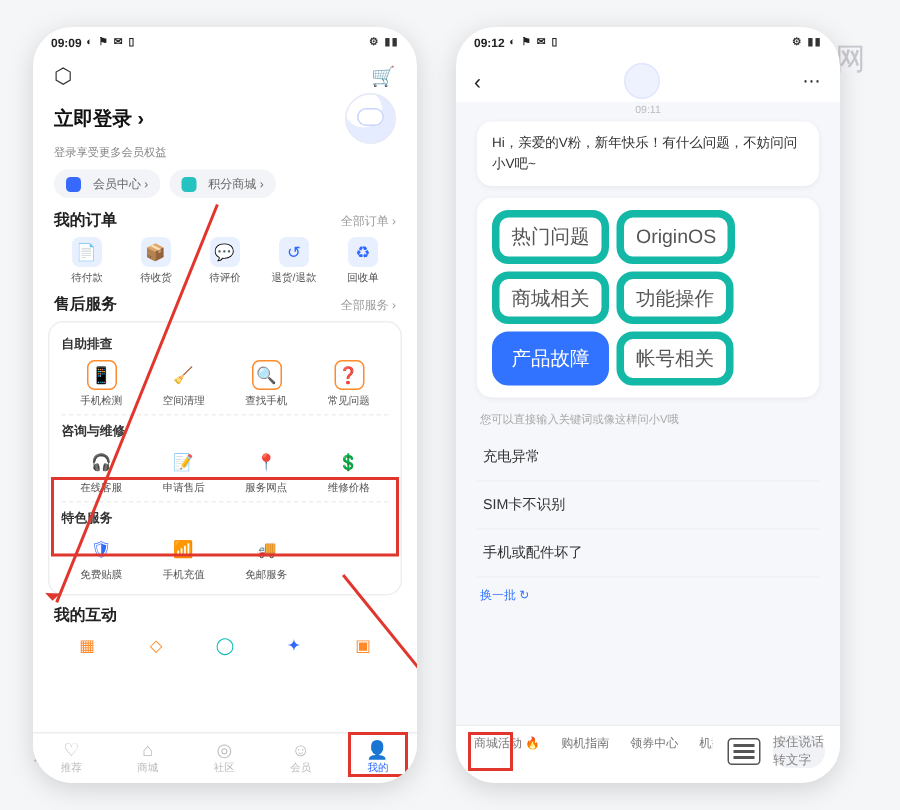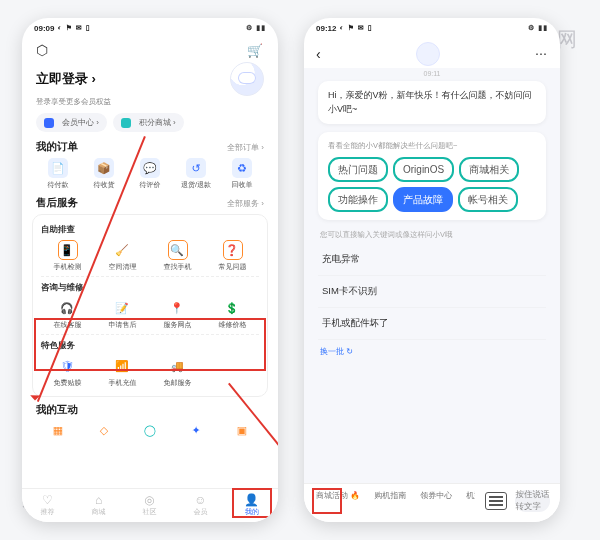--- a/index.html
+++ b/index.html
@@ -143,21 +143,21 @@
   .p2-header .mini-avatar{ width:24px;height:24px;border-radius:50%;background:#eef2ff;border:1px solid #dfe5ff;position:relative;}
   .p2-time{ text-align:center;font-size:7px;color:#bbb;padding:2px 0 4px;}
   .bubble{
     margin:0 14px 8px; background:#fff; border-radius:10px;
     box-shadow:0 1px 4px rgba(0,0,0,0.06);
     padding:8px 10px; font-size:9px; color:#333; line-height:1.5;
   }
   .bubble .hint{ font-size:7.5px;color:#999;margin-bottom:6px; }
   .pillrow{ display:flex; flex-wrap:wrap; gap:5px; }
   .pill{
-    font-size:10px; color:#555; border:2px solid #14b8a6;
+    font-size:13px; color:#555; border:5px solid #14b8a6;
     border-radius:11px; padding:3px 8px; background:#fff;
   }
   .pill.active{ background:#3173ff; color:#fff; border-color:#3173ff; }
   .suggest{font-size:7.5px;color:#aaa; padding:2px 16px 4px;}
   .sline{
     margin:0 14px; padding:9px 4px; font-size:9.5px; color:#333;
     border-bottom:1px solid #f0f1f4;
   }
   .refresh{ font-size:8px;color:#3173ff;padding:6px 16px; }
 
@@ -398,21 +398,20 @@
     <span class="mini-avatar"></span>
     <span class="dots">⋯</span>
   </div>
 
   <div class="p2-body">
     <div class="p2-time">09:11</div>
 
     <div class="bubble">Hi，亲爱的V粉，新年快乐！有什么问题，不妨问问小V吧~</div>
 
     <div class="bubble">
-      <div class="hint">看看全能的小V都能解决些什么问题吧~</div>
       <div class="pillrow" id="cat-row">
             <span class="pill">热门问题</span>
             <span class="pill">OriginOS</span>
             <span class="pill">商城相关</span>
             <span class="pill">功能操作</span>
             <span class="pill active">产品故障</span>
             <span class="pill">帐号相关</span>
           </div>
     </div>
 

